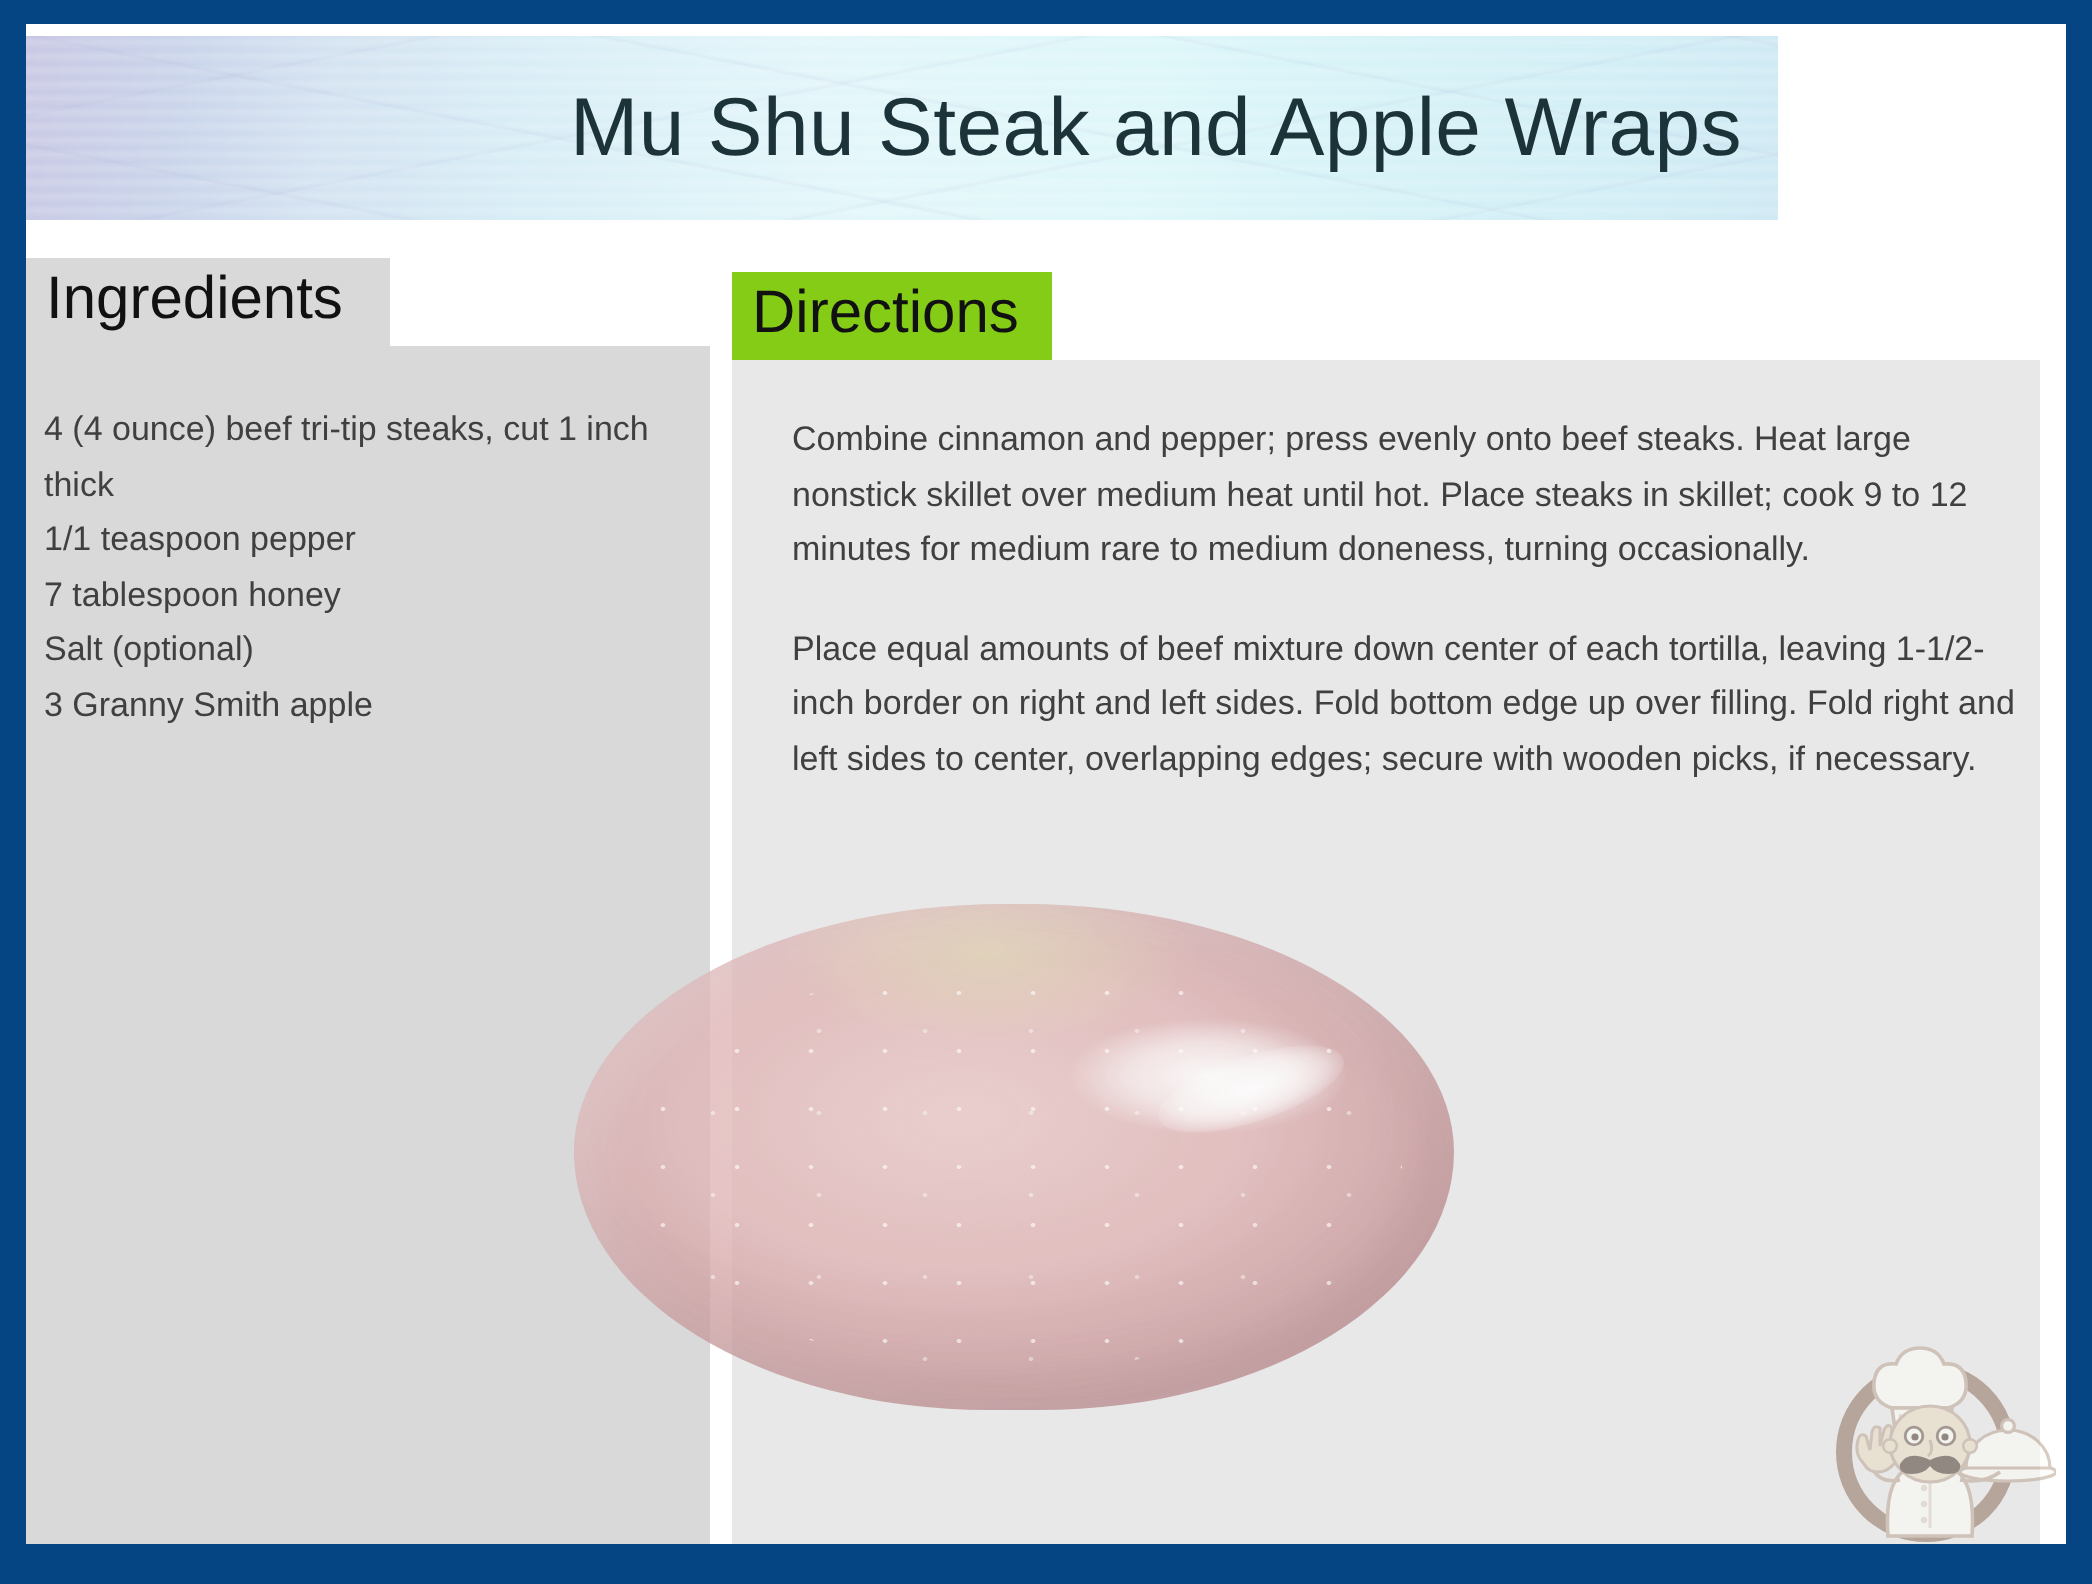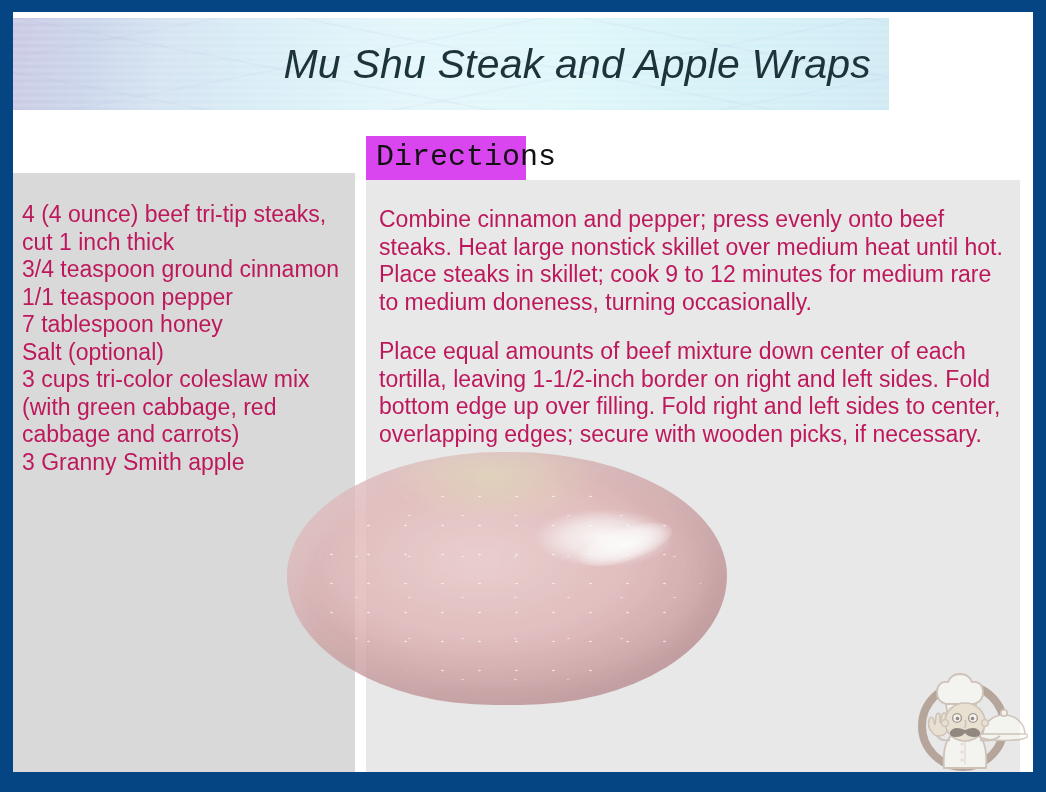--- a/index.html
+++ b/index.html
@@ -54,21 +54,20 @@
         #c3cfe8 9%,
         #c9dcee 18%,
         #cfe8f4 27%,
         #d6f0f7 38%,
         #d9f4f8 50%,
         #dbf6f9 64%,
         #d6f2f7 78%,
         #d2eef6 90%,
         #cfe9f4 100%);
     overflow: hidden;
-    font-style: italic;
   }
   
   #title-banner .tex-a,
   #title-banner .tex-b {
     position: absolute;
     left: -10%;
     top: -20%;
     width: 130%;
     height: 150%;
     pointer-events: none;
@@ -118,23 +117,23 @@
     position: absolute;
     font-size: 30px;
     color: #111111;
     padding: 4px 16px 4px 10px;
     box-sizing: border-box;
     white-space: nowrap;
   }
   .panel-body {
     position: absolute;
     box-sizing: border-box;
-    font-size: 23px;
+    font-size: 17px;
     line-height: 27.5px;
-    color: #be185d;
+    color: #404040;
   }
 
   
   #ingredients-head {
     left: 0px;
     top: 117px;
     width: 182px;
     height: 44px;
     background: #d9d9d9;
   }
@@ -150,34 +149,33 @@
   #ingredients-body .line {
     white-space: pre-wrap;
   }
 
   
   #directions-head {
     left: 353px;
     top: 124px;
     width: 160px;
     height: 44px;
-    background: #d946ef;
-    font-family: Liberation Mono, monospace;
+    background: #84cc16;
   }
   #directions-body {
     left: 353px;
     top: 168px;
     width: 654px;
     height: 592px;
     background: #e8e8e8;
     padding: 26px 10px 0 13px;
     z-index: 2;
   }
   #directions-body p {
-    margin: 0 0 22px 0;
+    margin: 0 0 22px 17px;
   }
 
   
   #apple-image {
     position: absolute;
     left: 274px;
     top: 440px;
     width: 440px;
     height: 253px;
     z-index: 3;
@@ -249,28 +247,27 @@
 <div id="slide">
   <div id="slide-inner">
 
     <div id="title-banner">
       <div class="tex-a"></div>
       <div class="tex-b"></div>
       <div class="tex-c"></div>
       <div id="title-text">Mu Shu Steak and Apple Wraps</div>
     </div>
 
+    <div class="panel-head" id="ingredients-head">Ingredients</div>
 
     <div class="panel-body" id="ingredients-body">
       <div class="line">4 (4 ounce) beef tri-tip steaks, cut 1 inch thick</div>
-      <div class="line">3/4 teaspoon ground cinnamon</div>
       <div class="line">1/1 teaspoon pepper</div>
       <div class="line">7 tablespoon honey</div>
       <div class="line">Salt (optional)</div>
-      <div class="line">3 cups tri-color coleslaw mix (with green cabbage, red cabbage and carrots)</div>
       <div class="line">3 Granny Smith apple</div>
     </div>
 
     <div class="panel-head" id="directions-head">Directions</div>
 
     <div class="panel-body" id="directions-body">
       <p>Combine cinnamon and pepper; press evenly onto beef steaks. Heat large nonstick skillet over medium heat until hot. Place steaks in skillet; cook 9 to 12 minutes for medium rare to medium doneness, turning occasionally.</p>
       <p>Place equal amounts of beef mixture down center of each tortilla, leaving 1-1/2-inch border on right and left sides. Fold bottom edge up over filling. Fold right and left sides to center, overlapping edges; secure with wooden picks, if necessary.</p>
     </div>
 

